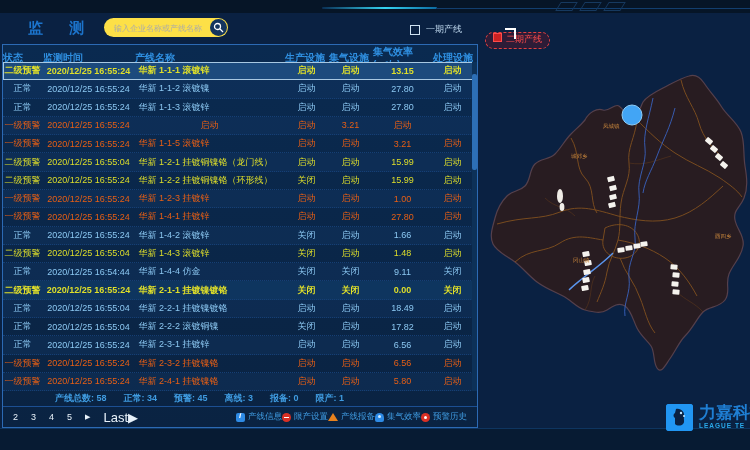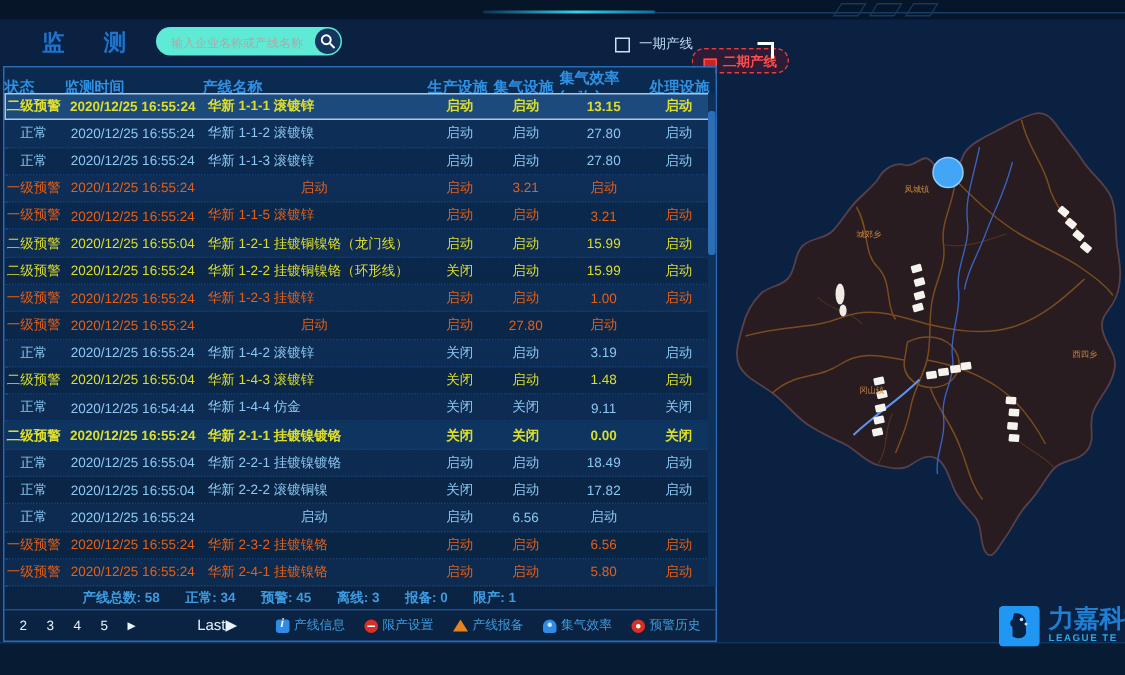--- a/index.html
+++ b/index.html
@@ -11,31 +11,31 @@
   }
   
   .topband{position:absolute;left:0;top:0;width:750px;height:13px;background:#061527;}
   .cyanline{position:absolute;left:322px;top:7px;width:115px;height:2px;border-radius:2px;
     background:linear-gradient(90deg,#0a2f55,#35d3f0 55%,#0b6aa2);}
   .topline{position:absolute;left:436px;top:8px;width:314px;height:1px;background:#123e6e;}
   .deco{position:absolute;top:2px;width:15px;height:7px;border:1px solid #16395f;transform:skewX(-32deg);}
   
   .header{position:absolute;left:0;top:13px;width:750px;height:31px;}
   .title{position:absolute;left:28px;top:6px;font-size:15px;font-weight:bold;color:#1c74cc;letter-spacing:11px;}
-  .search{position:absolute;left:104px;top:5px;width:124px;height:19px;background:#5eead4;border-radius:10px;}
+  .search{position:absolute;left:104px;top:5px;width:124px;height:19px;background:#fde047;border-radius:10px;}
   .search input{position:absolute;left:8px;top:1px;width:92px;height:16px;border:none;outline:none;background:transparent;
     font-size:8px;color:#666;font-family:inherit;}
   .search input::placeholder{color:#aaa;}
   .search-btn{position:absolute;right:1px;top:1px;width:17px;height:17px;border-radius:50%;background:#14355e;}
   .search-btn svg{position:absolute;left:3px;top:3px;}
   .phase1{position:absolute;left:410px;top:10px;display:flex;align-items:center;gap:6px;
     color:#bfd8ee;font-size:9px;cursor:pointer;}
   .checkbox{width:8px;height:8px;border:1px solid #cfe2f2;background:transparent;}
-  .phase2{position:absolute;left:461px;top:19px;height:15px;padding:0 7px;display:flex;align-items:flex-end;gap:4px;
-    border:1px dashed #e04040;border-radius:9px;color:#ff4b4b;font-size:9px;font-weight:bold;
+  .phase2{position:absolute;left:485px;top:19px;height:15px;padding:0 7px;display:flex;align-items:flex-start;gap:4px;
+    border:1px dashed #e04040;border-radius:9px;color:#ff4b4b;font-size:9px;font-weight:normal;
     background:rgba(130,15,30,.30);cursor:pointer;}
   .phase2 .cb{width:7px;height:7px;border:1px solid #ff4b4b;background:#c22;}
   .corner{position:absolute;left:505px;top:15px;width:9px;height:9px;
     border-top:2px solid #fff;border-right:2px solid #fff;}
   
   .panel{position:absolute;left:2px;top:44px;width:476px;height:384px;box-sizing:border-box;
     border:1px solid #2c6ab4;background:linear-gradient(#0a2a50,#0a2342);}
   .thead,.trow{display:grid;grid-template-columns:40px 92px 150px 44px 44px 60px 40px;align-items:center;}
   .thead{height:17px;color:#2f8fe0;font-weight:bold;font-size:10px;border-bottom:1px solid #1c4f92;}
   .tbody{position:absolute;left:0;top:17px;right:5px;bottom:36px;display:flex;flex-direction:column;align-items:center;}
@@ -49,21 +49,21 @@
   .boldrow{font-weight:bold;background:#0e355f !important;}
   .scrollbar{position:absolute;right:0;top:17px;bottom:36px;width:5px;background:#0d3158;}
   .thumb{position:absolute;left:0;top:12px;width:5px;height:96px;background:#2d6fb6;border-radius:2px;}
   
   .summary{position:absolute;left:0;right:0;bottom:21px;height:15px;display:flex;align-items:center;
     gap:17px;padding-left:52px;color:#3f9be0;font-size:9px;font-weight:bold;}
   .pagebar{position:absolute;left:0;right:0;bottom:0;height:21px;border-top:1px solid #1c4f92;
     display:flex;align-items:center;padding:0 10px;box-sizing:border-box;}
   .pages{display:flex;gap:13px;color:#e8f2fa;font-size:9px;align-items:center;}
   .pages span{cursor:pointer;}
-  .legend{margin-left:auto;display:flex;gap:13px;align-items:center;font-size:8.5px;color:#3f9be0;justify-content:center;}
+  .legend{margin-left:auto;display:flex;align-items:center;font-size:8.5px;color:#3f9be0;justify-content:center;}
   .lg-item{display:flex;align-items:center;gap:3px;cursor:pointer;}
   .ic{display:inline-block;width:9px;height:9px;}
   .ic-info{background:#2e8be6;border-radius:2px;position:relative;}
   .ic-info::after{content:"i";position:absolute;left:3px;top:-2px;color:#fff;font-size:8px;font-weight:bold;}
   .ic-limit{background:#d93025;border-radius:50%;position:relative;}
   .ic-limit::after{content:"";position:absolute;left:2px;top:4px;width:5px;height:1.5px;background:#fff;}
   .ic-report{width:0;height:0;border-left:5px solid transparent;border-right:5px solid transparent;
     border-bottom:8px solid #e8821e;background:none;}
   .ic-realtime{background:#2e8be6;border-radius:50% 50% 2px 2px;position:relative;}
   .ic-realtime::after{content:"";position:absolute;left:3px;top:2px;width:3px;height:3px;border-radius:50%;background:#cfe9ff;}
@@ -189,32 +189,33 @@
         <div>2020/12/25 16:55:24</div>
         <div class="c-name">华新 1-2-3 挂镀锌</div>
         <div>启动</div>
         <div>启动</div>
         <div>1.00</div>
         <div>启动</div>
       </div>
       <div class="trow warn1">
         <div>一级预警</div>
         <div>2020/12/25 16:55:24</div>
+        <div class="c-name">华新 1-4-1 挂镀锌</div>
         <div>启动</div>
         <div>启动</div>
         <div>27.80</div>
         <div>启动</div>
       </div>
       <div class="trow normal">
         <div>正常</div>
         <div>2020/12/25 16:55:24</div>
         <div class="c-name">华新 1-4-2 滚镀锌</div>
         <div>关闭</div>
         <div>启动</div>
-        <div>3.19</div>
+        <div>1.66</div>
         <div>启动</div>
       </div>
       <div class="trow warn2">
         <div>二级预警</div>
         <div>2020/12/25 16:55:04</div>
         <div class="c-name">华新 1-4-3 滚镀锌</div>
         <div>关闭</div>
         <div>启动</div>
         <div>1.48</div>
         <div>启动</div>
@@ -251,20 +252,21 @@
         <div>2020/12/25 16:55:04</div>
         <div class="c-name">华新 2-2-2 滚镀铜镍</div>
         <div>关闭</div>
         <div>启动</div>
         <div>17.82</div>
         <div>启动</div>
       </div>
       <div class="trow normal">
         <div>正常</div>
         <div>2020/12/25 16:55:24</div>
+        <div class="c-name">华新 2-3-1 挂镀锌</div>
         <div>启动</div>
         <div>启动</div>
         <div>6.56</div>
         <div>启动</div>
       </div>
       <div class="trow warn1">
         <div>一级预警</div>
         <div>2020/12/25 16:55:24</div>
         <div class="c-name">华新 2-3-2 挂镀镍铬</div>
         <div>启动</div>
@@ -293,21 +295,21 @@
       <span>报备: 0</span>
       <span>限产: 1</span>
     </div>
   <div class="pagebar">
     <div class="pages" id="pages">
         <span>2</span>
         <span>3</span>
         <span>4</span>
         <span>5</span>
         <span style="font-size: 7px;">▶</span>
-        <span style="font-size: 10px; margin-left: 28px;">Last▶</span>
+        <span style="font-size: 13px;">Last▶</span>
       </div>
     <div class="legend" id="legend">
         <span class="lg-item">
           <i class="ic ic-info"></i>
           <span>产线信息</span>
         </span>
         <span class="lg-item">
           <i class="ic ic-limit"></i>
           <span>限产设置</span>
         </span>

